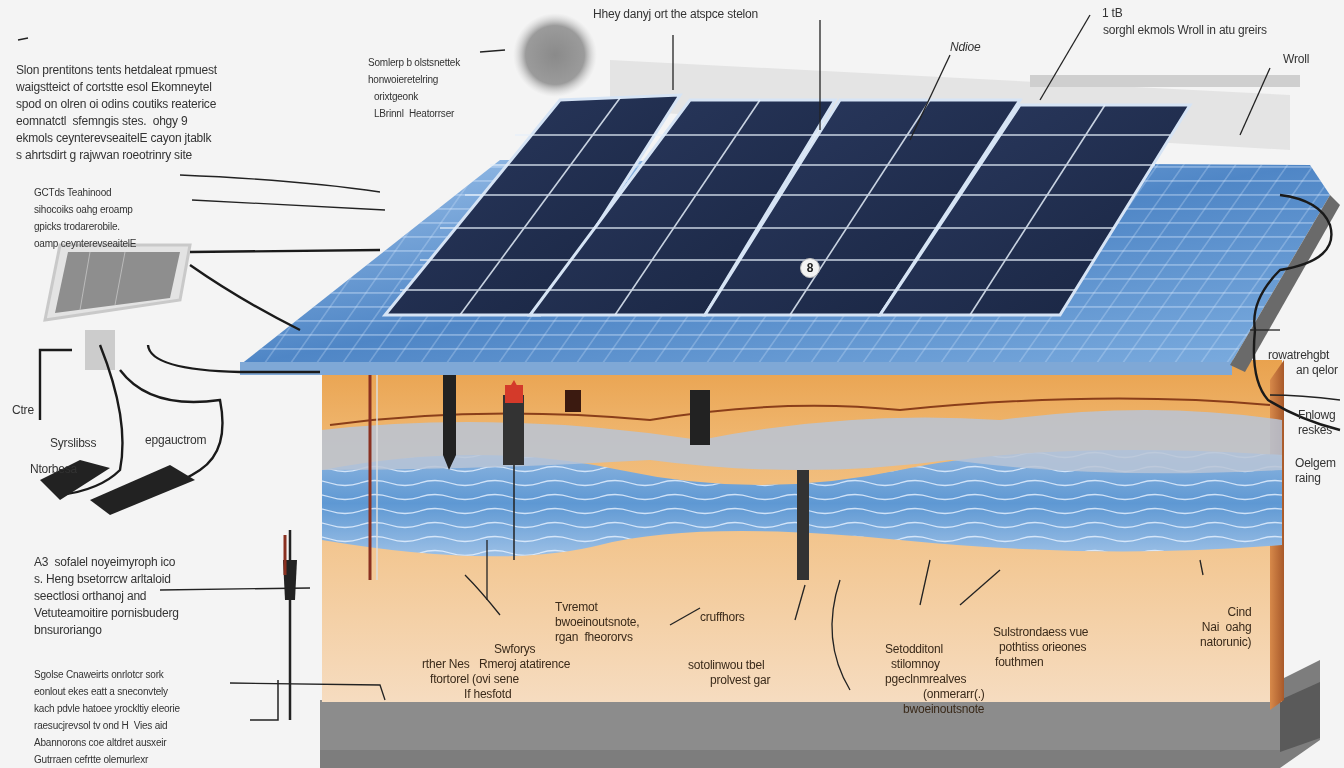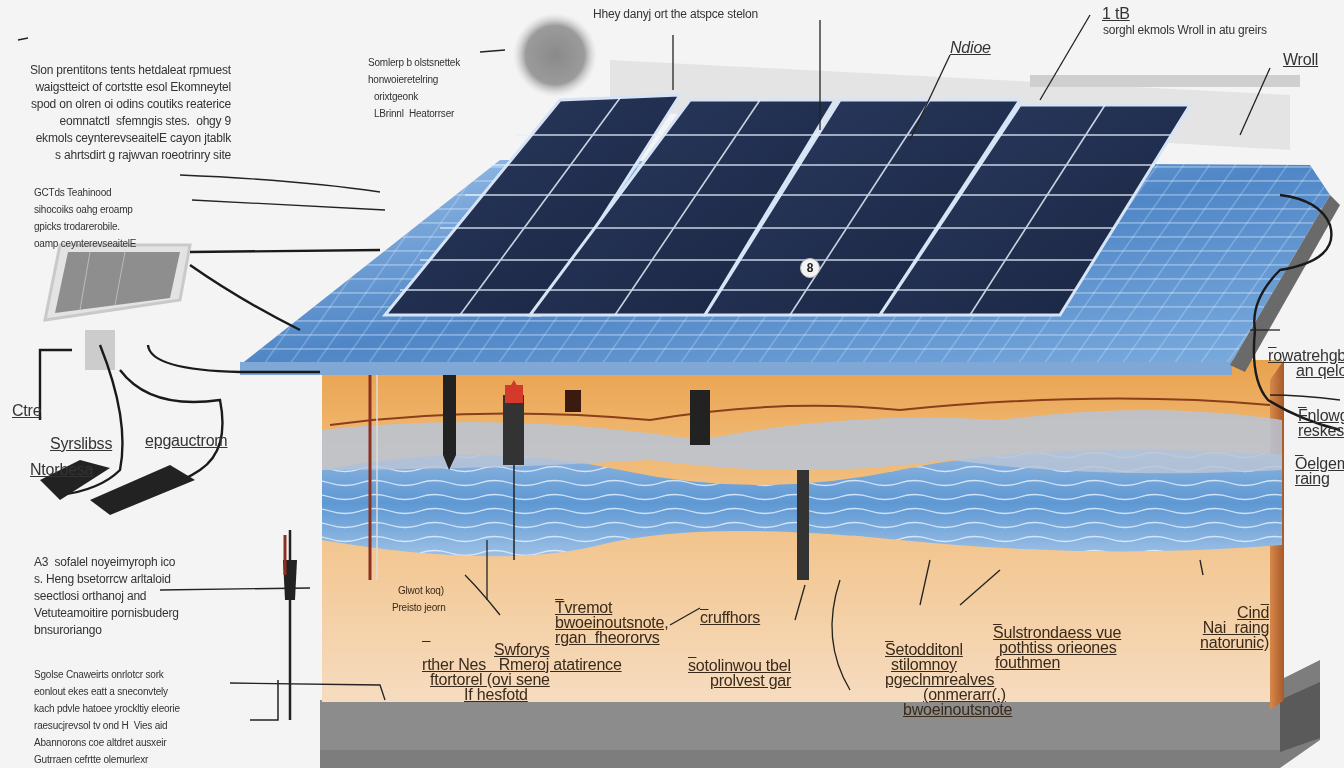--- a/index.html
+++ b/index.html
@@ -8,21 +8,21 @@
     background:#f4f4f4;
     font-family:"Liberation Sans", sans-serif;
     color:#2a2a2a;
   }
   .canvas { position:absolute; left:0; top:0; width:1344px; height:768px; }
   svg.art { position:absolute; left:0; top:0; }
   .lbl {
     position:absolute; font-size:10px; line-height:17px; color:#333;
     white-space:pre; letter-spacing:-0.2px;
   }
-  .lbl.small { font-size:16px; line-height:15px;text-decoration:underline; }
+  .lbl.small { font-size:12px; line-height:15px; }
   .lbl.dark { color:#3a2a1a; }
   .lbl.title { font-size:12px; }
   .badge {
     position:absolute; width:18px; height:18px; border-radius:50%;
     background:#f3f3f3; color:#222; font-size:12px; font-weight:bold;
     text-align:center; line-height:18px; border:1px solid #bbb;
   }
 </style>
 </head>
 <body>
@@ -172,21 +172,21 @@
     <path d="M930 560 L920 605"></path>
     <path d="M1000 570 L960 605"></path>
     <path d="M1200 560 L1203 575"></path>
     <path d="M1250 330 L1280 330"></path>
     <path d="M1270 395 Q1300 395 1340 400"></path>
   </g>
 </svg>
 
 <div class="badge" style="left:800px;top:258px;">8</div>
 
-<div class="lbl title" style="left:30px;top:28px;text-align:right;">
+<div class="lbl title" style="left:16px;top:28px;">
   <div>Slon prentitons tents hetdaleat rpmuest</div><div>waigstteict of cortstte esol Ekomneytel</div><div>spod on olren oi odins coutiks reaterice</div><div>eomnatctl  sfemngis stes.  ohgy 9</div><div>ekmols ceynterevseaitelE cayon jtablk</div><div>s ahrtsdirt g rajwvan roeotrinry site</div>
 </div>
 
 <div class="lbl" style="left:368px;top:20px;">
   <div>Somlerp b olstsnettek</div><div>honwoieretelring</div><div style="padding-left:6px">orixtgeonk</div><div style="padding-left:6px">LBrinnl  Heatorrser</div>
 </div>
 
 <div class="lbl title" style="left:593px;top:6px;">Hhey danyj ort the atspce stelon</div>
 <div class="lbl small" style="left:950px;top:40px;font-style:italic;">Ndioe</div>
 <div class="lbl small" style="left:1102px;top:6px;">1 tB</div>
@@ -203,23 +203,20 @@
 <div class="lbl small" style="left:30px;top:462px;">Ntorbesa</div>
 
 <div class="lbl title" style="left:34px;top:520px;">
   <div>A3  sofalel noyeimyroph ico</div><div>s. Heng bsetorrcw arltaloid</div><div>seectlosi orthanoj and</div><div>Vetuteamoitire pornisbuderg</div><div>bnsuroriango</div>
 </div>
 
 <div class="lbl" style="left:34px;top:632px;">
   <div>Sgolse Cnaweirts onrlotcr sork</div><div>eonlout ekes eatt a sneconvtely</div><div>kach pdvle hatoee yrockltiy eleorie</div><div>raesucjrevsol tv ond H  Vies aid</div><div>Abannorons coe altdret ausxeir</div><div>Gutrraen cefrtte olemurlexr</div>
 </div>
 
-<div class="lbl dark" style="left:392px;top:548px;">
-  <div style="padding-left:6px">Glwot koq)</div><div>Preisto jeorn</div>
-</div>
 <div class="lbl dark small" style="left:555px;top:570px;">
   <div>Tvremot</div><div>bwoeinoutsnote,</div><div>rgan  fheororvs</div>
 </div>
 <div class="lbl dark small" style="left:422px;top:612px;">
   <div style="padding-left:72px">Swforys</div><div>rther Nes   Rmeroj atatirence</div><div style="padding-left:8px">ftortorel (ovi sene</div><div style="padding-left:42px">If hesfotd</div>
 </div>
 <div class="lbl dark small" style="left:700px;top:580px;">
   <div>cruffhors</div>
 </div>
 <div class="lbl dark small" style="left:688px;top:628px;">
@@ -235,16 +232,16 @@
 <div class="lbl small" style="left:1268px;top:318px;">
   <div>rowatrehgbt</div><div style="padding-left:28px">an qelor</div>
 </div>
 <div class="lbl small" style="left:1298px;top:378px;">
   <div>Fnlowg</div><div>reskes</div>
 </div>
 <div class="lbl small" style="left:1295px;top:426px;">
   <div>Oelgem</div><div>raing</div>
 </div>
 <div class="lbl dark small" style="left:1200px;top:575px;text-align:right;">
-  <div style="padding-left:14px">Cind</div><div>Nai  raing</div><div>natorunic)</div>
+  <div style="padding-left:14px">Cind</div><div>Nai  oahg</div><div>natorunic)</div>
 </div>
 
 </div>
 
 </body></html>

